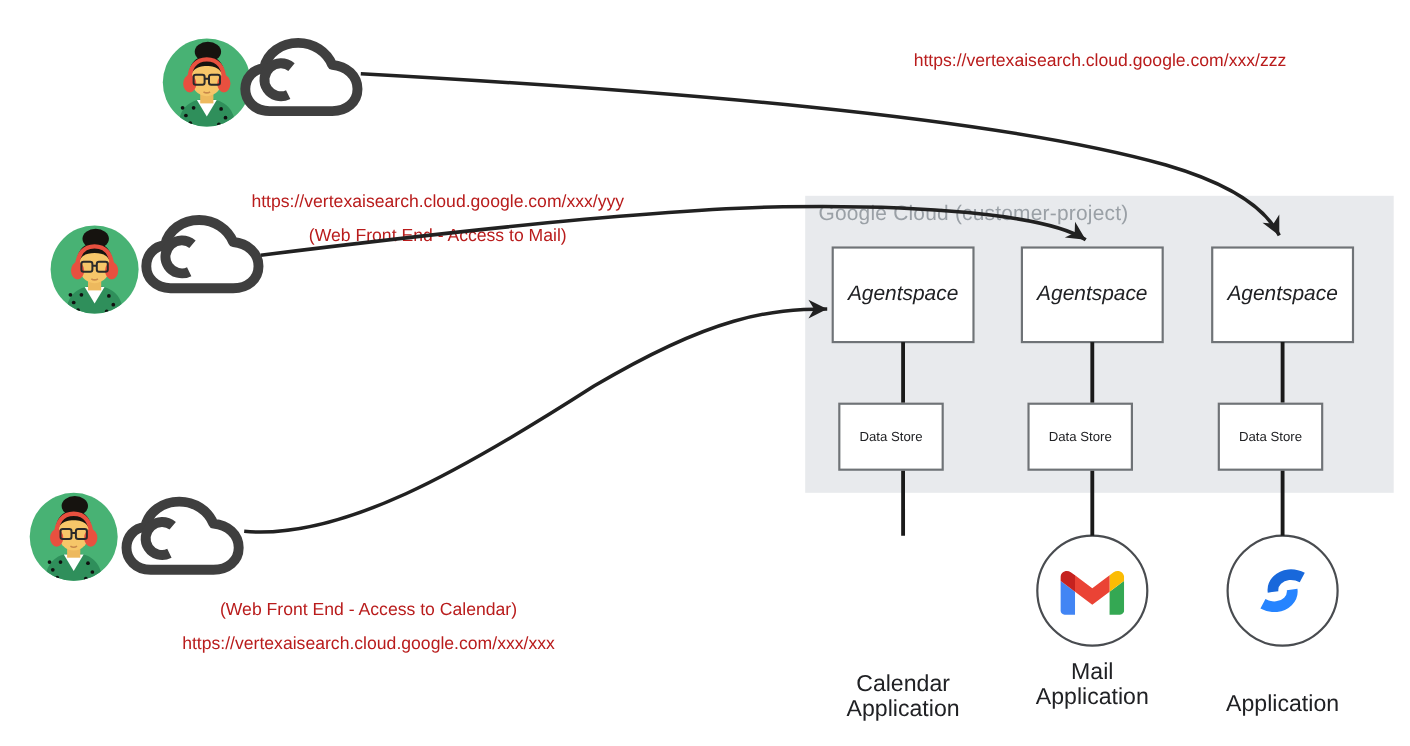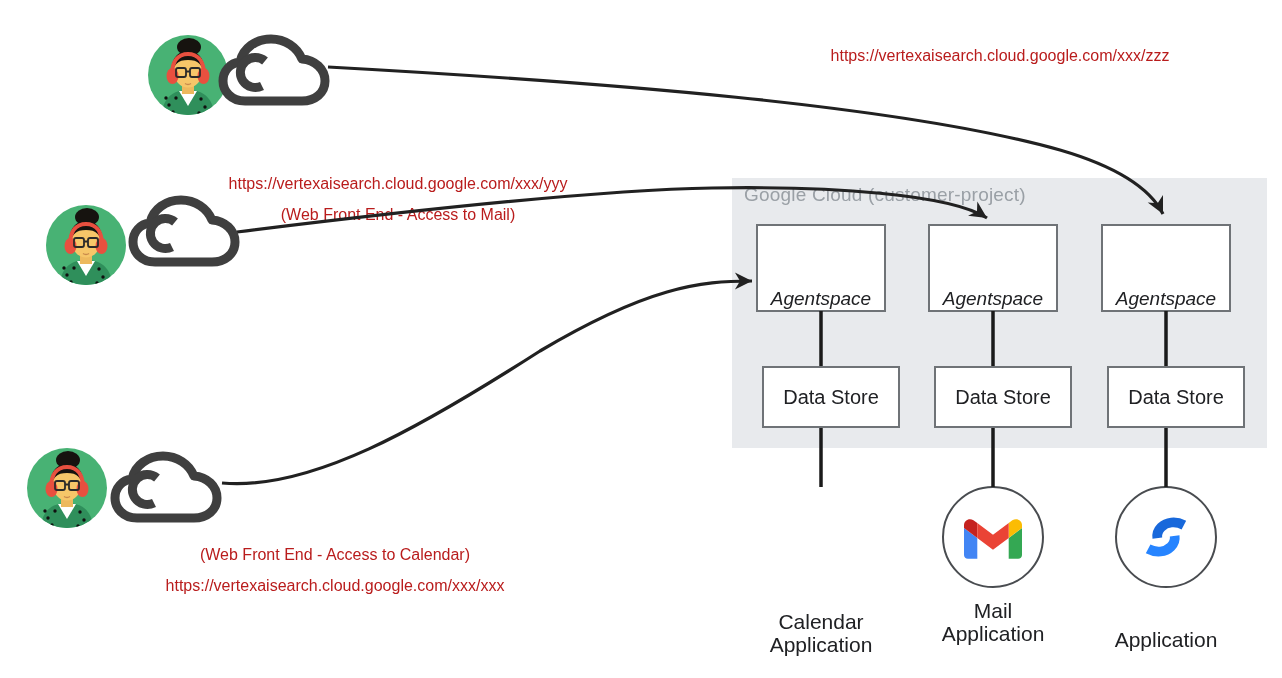--- a/index.html
+++ b/index.html
@@ -12,22 +12,22 @@
     background:#e8eaed;
   }
   .gcp-title{
     position:absolute;left:12px;top:6px;
     font-size:19px;color:#9aa0a6;letter-spacing:.2px;white-space:nowrap;
   }
   .node{
     background:#fff;border:2px solid #6f7377;box-sizing:border-box;
     display:flex;align-items:center;justify-content:center;text-align:center;
   }
-  .agent-box{width:130px;height:88px;font-size:19px;font-style:italic;align-items:flex-end;}
-  .ds-box{width:138px;height:62px;font-size:20px;}
+  .agent-box{width:130px;height:88px;font-size:19px;font-style:italic;}
+  .ds-box{width:96px;height:62px;font-size:12px;}
   .app-circle{
     width:102px;height:102px;border-radius:50%;background:#fff;
     border:2px solid #494c50;box-sizing:border-box;
     display:flex;align-items:center;justify-content:center;
   }
   .url-block{width:400px;text-align:center;font-size:16px;line-height:31px;color:#b91c1c;}
   .url-block span{display:block;white-space:nowrap;}
   .app-label{width:180px;text-align:center;font-size:21px;line-height:23px;color:#202124;}
   .app-label span{display:block;}
   svg{display:block;}

